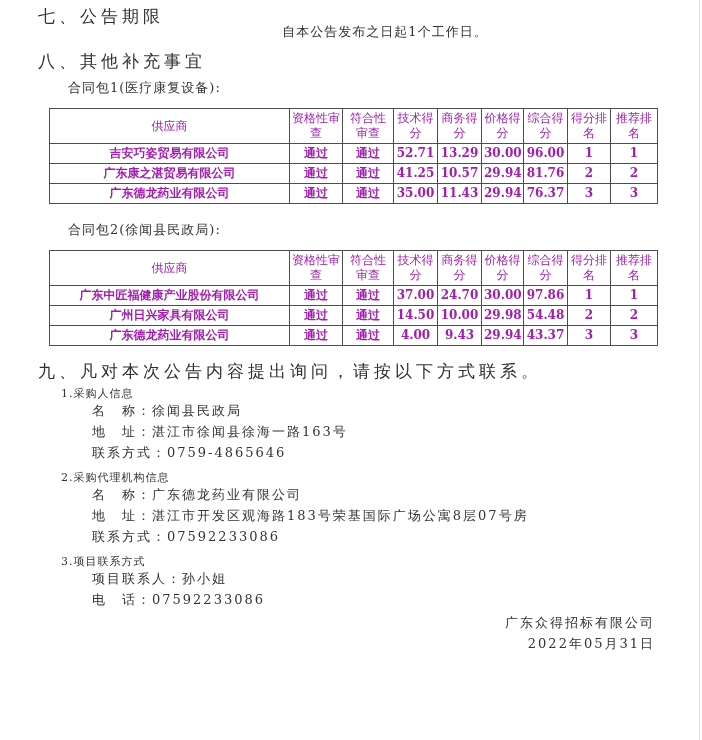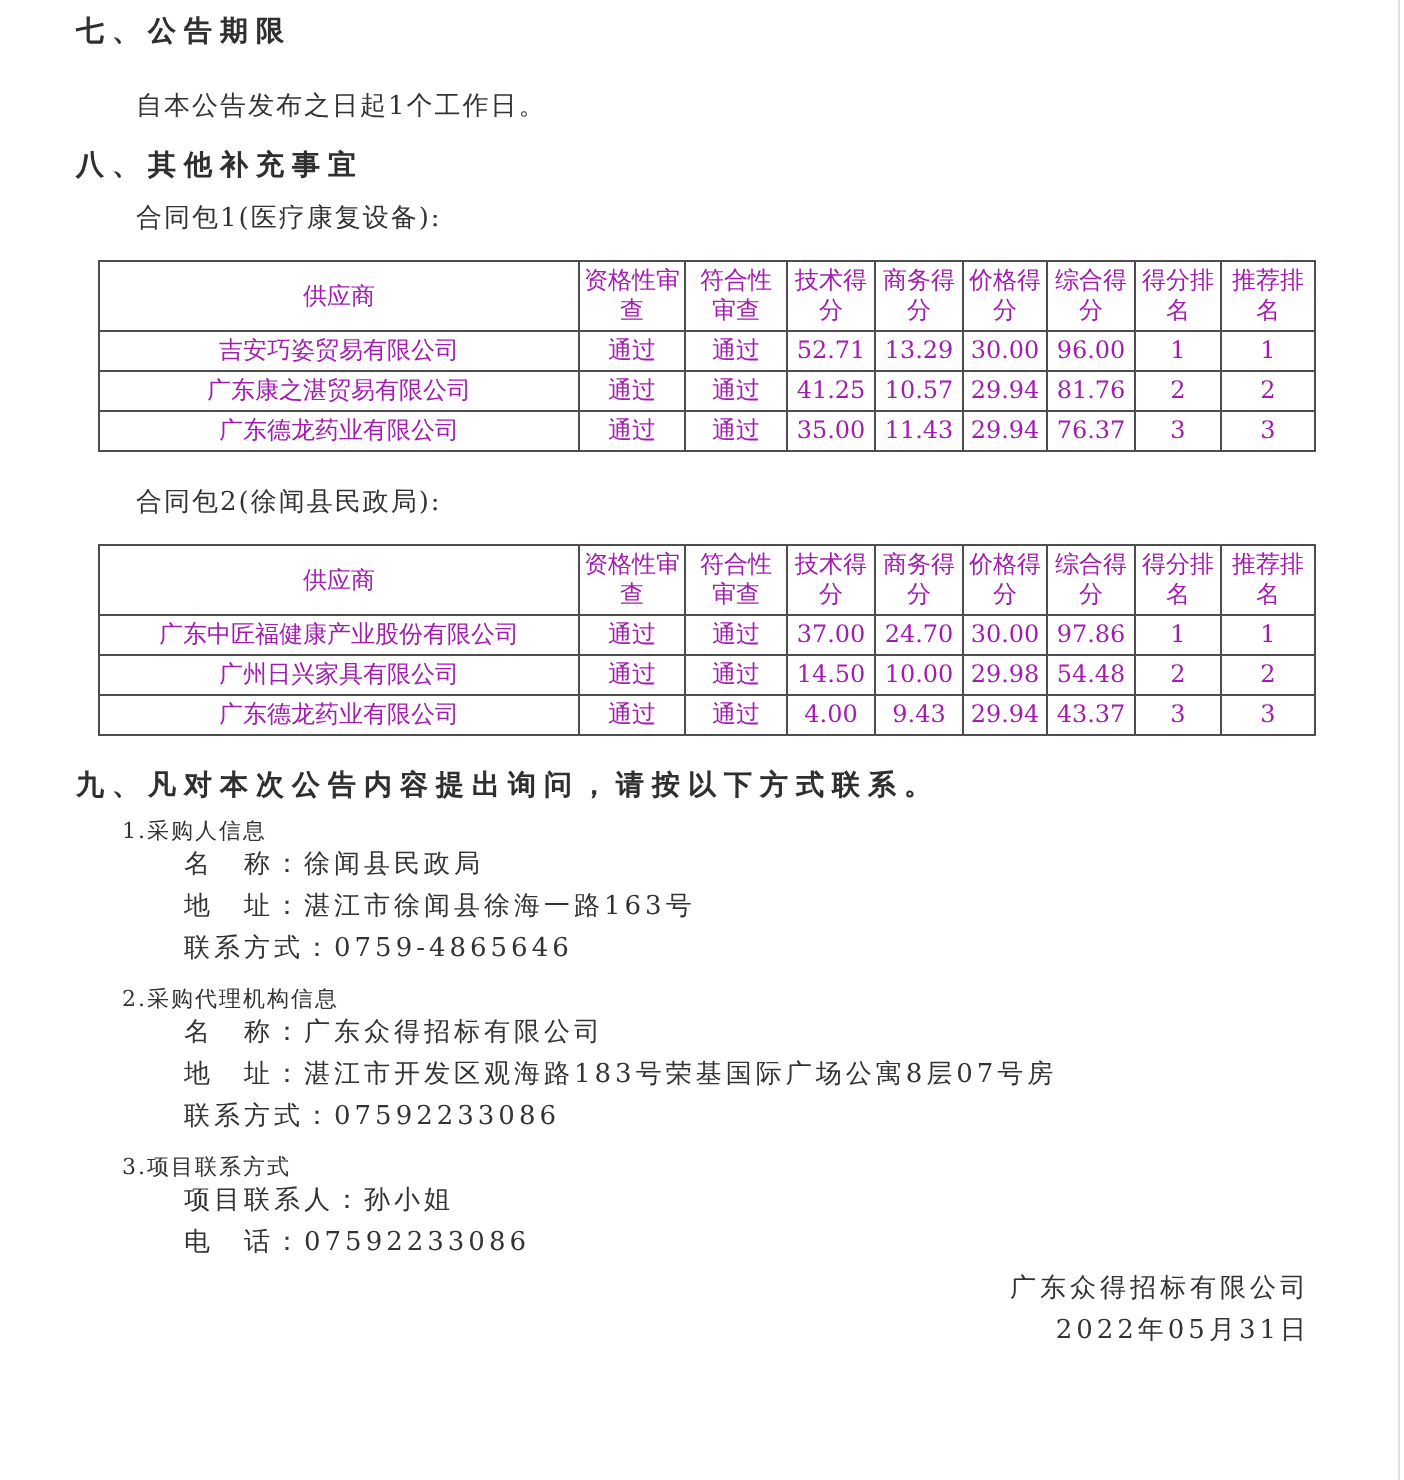--- a/index.html
+++ b/index.html
@@ -21,31 +21,32 @@
   }
   .page-edge {
     position: absolute;
     top: 0; bottom: 0;
     right: 2px;
     width: 1px;
     background: #e0e0e0;
   }
   .sec-heading {
     margin-left: 38px;
-    font-size: 14px;
+    font-size: 17px;
     line-height: 16px;
     letter-spacing: 4px;
     color: #2f2f2f;
-    font-weight: bold;
+    font-weight: normal;
   }
   .sec7-body {
-    margin: 23px 0 0 68px;
+    margin: 1px 0 0 68px;
     font-size: 13px;
     line-height: 14px;
     letter-spacing: 1px;
+    text-align: center;
   }
   .h8 { margin-top: 14px; }
   .pkg-title {
     margin: 12px 0 0 68px;
     font-size: 13px;
     line-height: 14px;
     letter-spacing: 1px;
   }
   .pkg2 { margin-top: 19px; }
   table.eval {
@@ -59,21 +60,21 @@
   table.eval th, table.eval td {
     border: 1px solid #4d4d4d;
     text-align: center;
     vertical-align: middle;
     font-weight: normal;
     padding: 1px 2px;
     line-height: 15px;
     overflow: hidden;
   }
   table.eval th { height: 35px; }
-  table.eval td { height: 20px; }
+  table.eval td { height: 20px; font-weight: bold; }
   .h9 { margin-top: 17px; }
   .contact-title {
     margin: 9px 0 0 61px;
     font-size: 11px;
     line-height: 12px;
     letter-spacing: 1px;
   }
   .contact-line {
     margin-left: 92px;
     font-size: 13px;
@@ -224,21 +225,21 @@
     </table>
 
   <div class="sec-heading h9">九、凡对本次公告内容提出询问，请按以下方式联系。</div>
 
   <div class="contact-title">1.采购人信息</div>
   <div class="contact-line">名　称：徐闻县民政局</div>
   <div class="contact-line">地　址：湛江市徐闻县徐海一路163号</div>
   <div class="contact-line">联系方式：0759-4865646</div>
 
   <div class="contact-title">2.采购代理机构信息</div>
-  <div class="contact-line">名　称：广东众得招标有限公司</div>
+  <div class="contact-line">名　称：广东德龙药业有限公司</div>
   <div class="contact-line">地　址：湛江市开发区观海路183号荣基国际广场公寓8层07号房</div>
   <div class="contact-line">联系方式：07592233086</div>
 
   <div class="contact-title">3.项目联系方式</div>
   <div class="contact-line">项目联系人：孙小姐</div>
   <div class="contact-line">电　话：07592233086</div>
 
   <div class="signature">
     <div>广东众得招标有限公司</div>
     <div>2022年05月31日</div>

